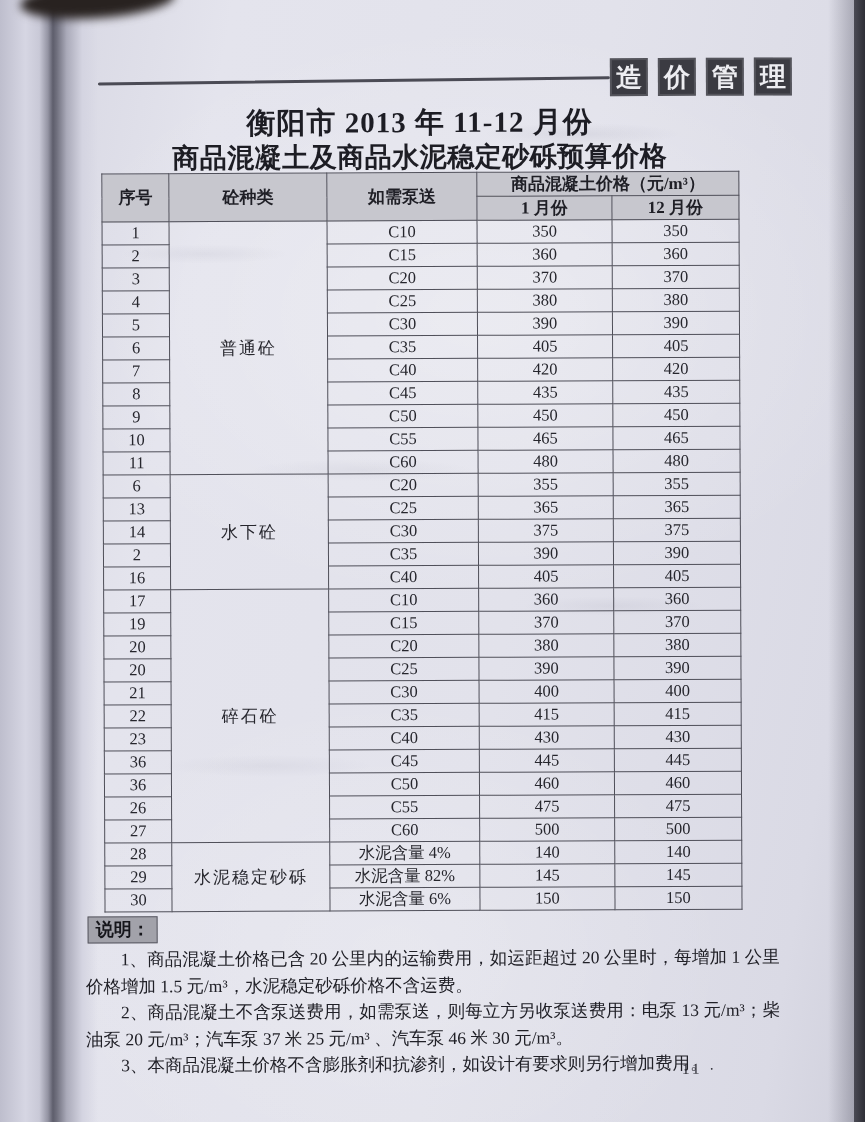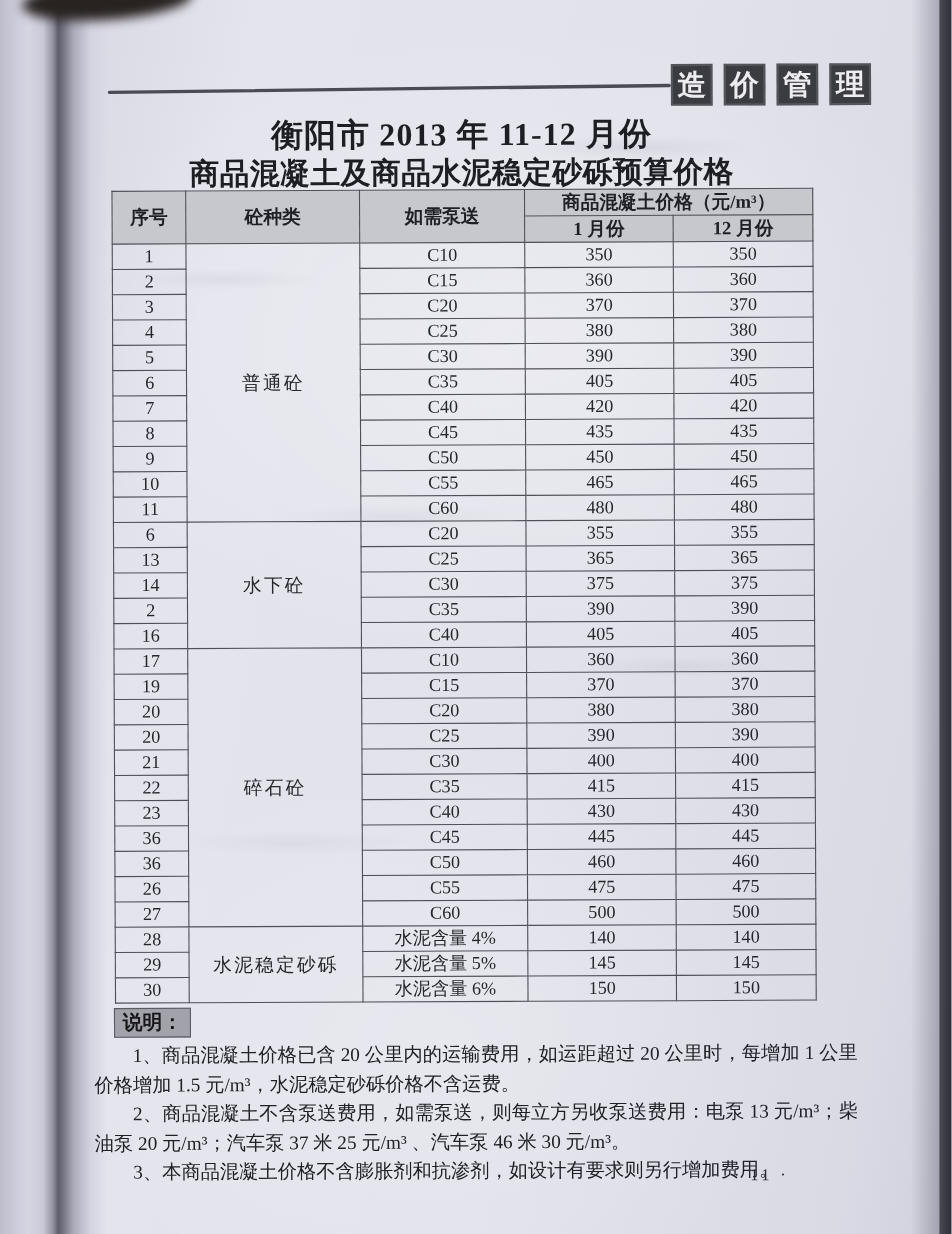--- a/index.html
+++ b/index.html
@@ -59,21 +59,21 @@
     font-size:27px;font-weight:bold;letter-spacing:0.5px;color:#1d1d24;}
   .tablewrap{position:absolute;left:103px;top:172px;}
   table{border-collapse:collapse;table-layout:fixed;width:637px;}
   th,td{border:1px solid #4f4f59;text-align:center;vertical-align:middle;padding:0 2px;}
   thead th{background:#c7c7ce;font-size:17px;font-weight:bold;height:20px;color:#1f1f26;}
   tbody td{font-size:16.5px;height:22px;color:#26262d;}
   td.type-cell{font-size:17px;letter-spacing:2px;}
   .notes-label{
     position:absolute;left:86px;top:915px;display:inline-block;
     background:#a2a2aa;border:1px solid #5a5a64;color:#16161b;
-    font-weight:bold;font-size:18px;line-height:24px;padding:0 7px 1px;margin-left:16px;
+    font-weight:bold;font-size:18px;line-height:24px;padding:0 7px 1px;
   }
   .notes{position:absolute;left:84px;top:945px;width:694px;
     font-size:17.5px;line-height:26.5px;text-align:justify;color:#202027;}
   .notes p{margin:0;text-indent:2em;}
   .pageno{position:absolute;left:610px;top:1062px;width:160px;text-align:center;
     font-size:15px;letter-spacing:3px;color:#2a2a32;}
 </style>
 </head>
 <body>
 
@@ -286,21 +286,21 @@
             </tr>
             <tr>
               <td>28</td>
               <td class="type-cell" rowspan="3">水泥稳定砂砾</td>
               <td>水泥含量 4%</td>
               <td>140</td>
               <td>140</td>
             </tr>
             <tr>
               <td>29</td>
-              <td>水泥含量 5%</td>
+              <td>水泥含量 82%</td>
               <td>145</td>
               <td>145</td>
             </tr>
             <tr>
               <td>30</td>
               <td>水泥含量 6%</td>
               <td>150</td>
               <td>150</td>
             </tr>
           </tbody>

